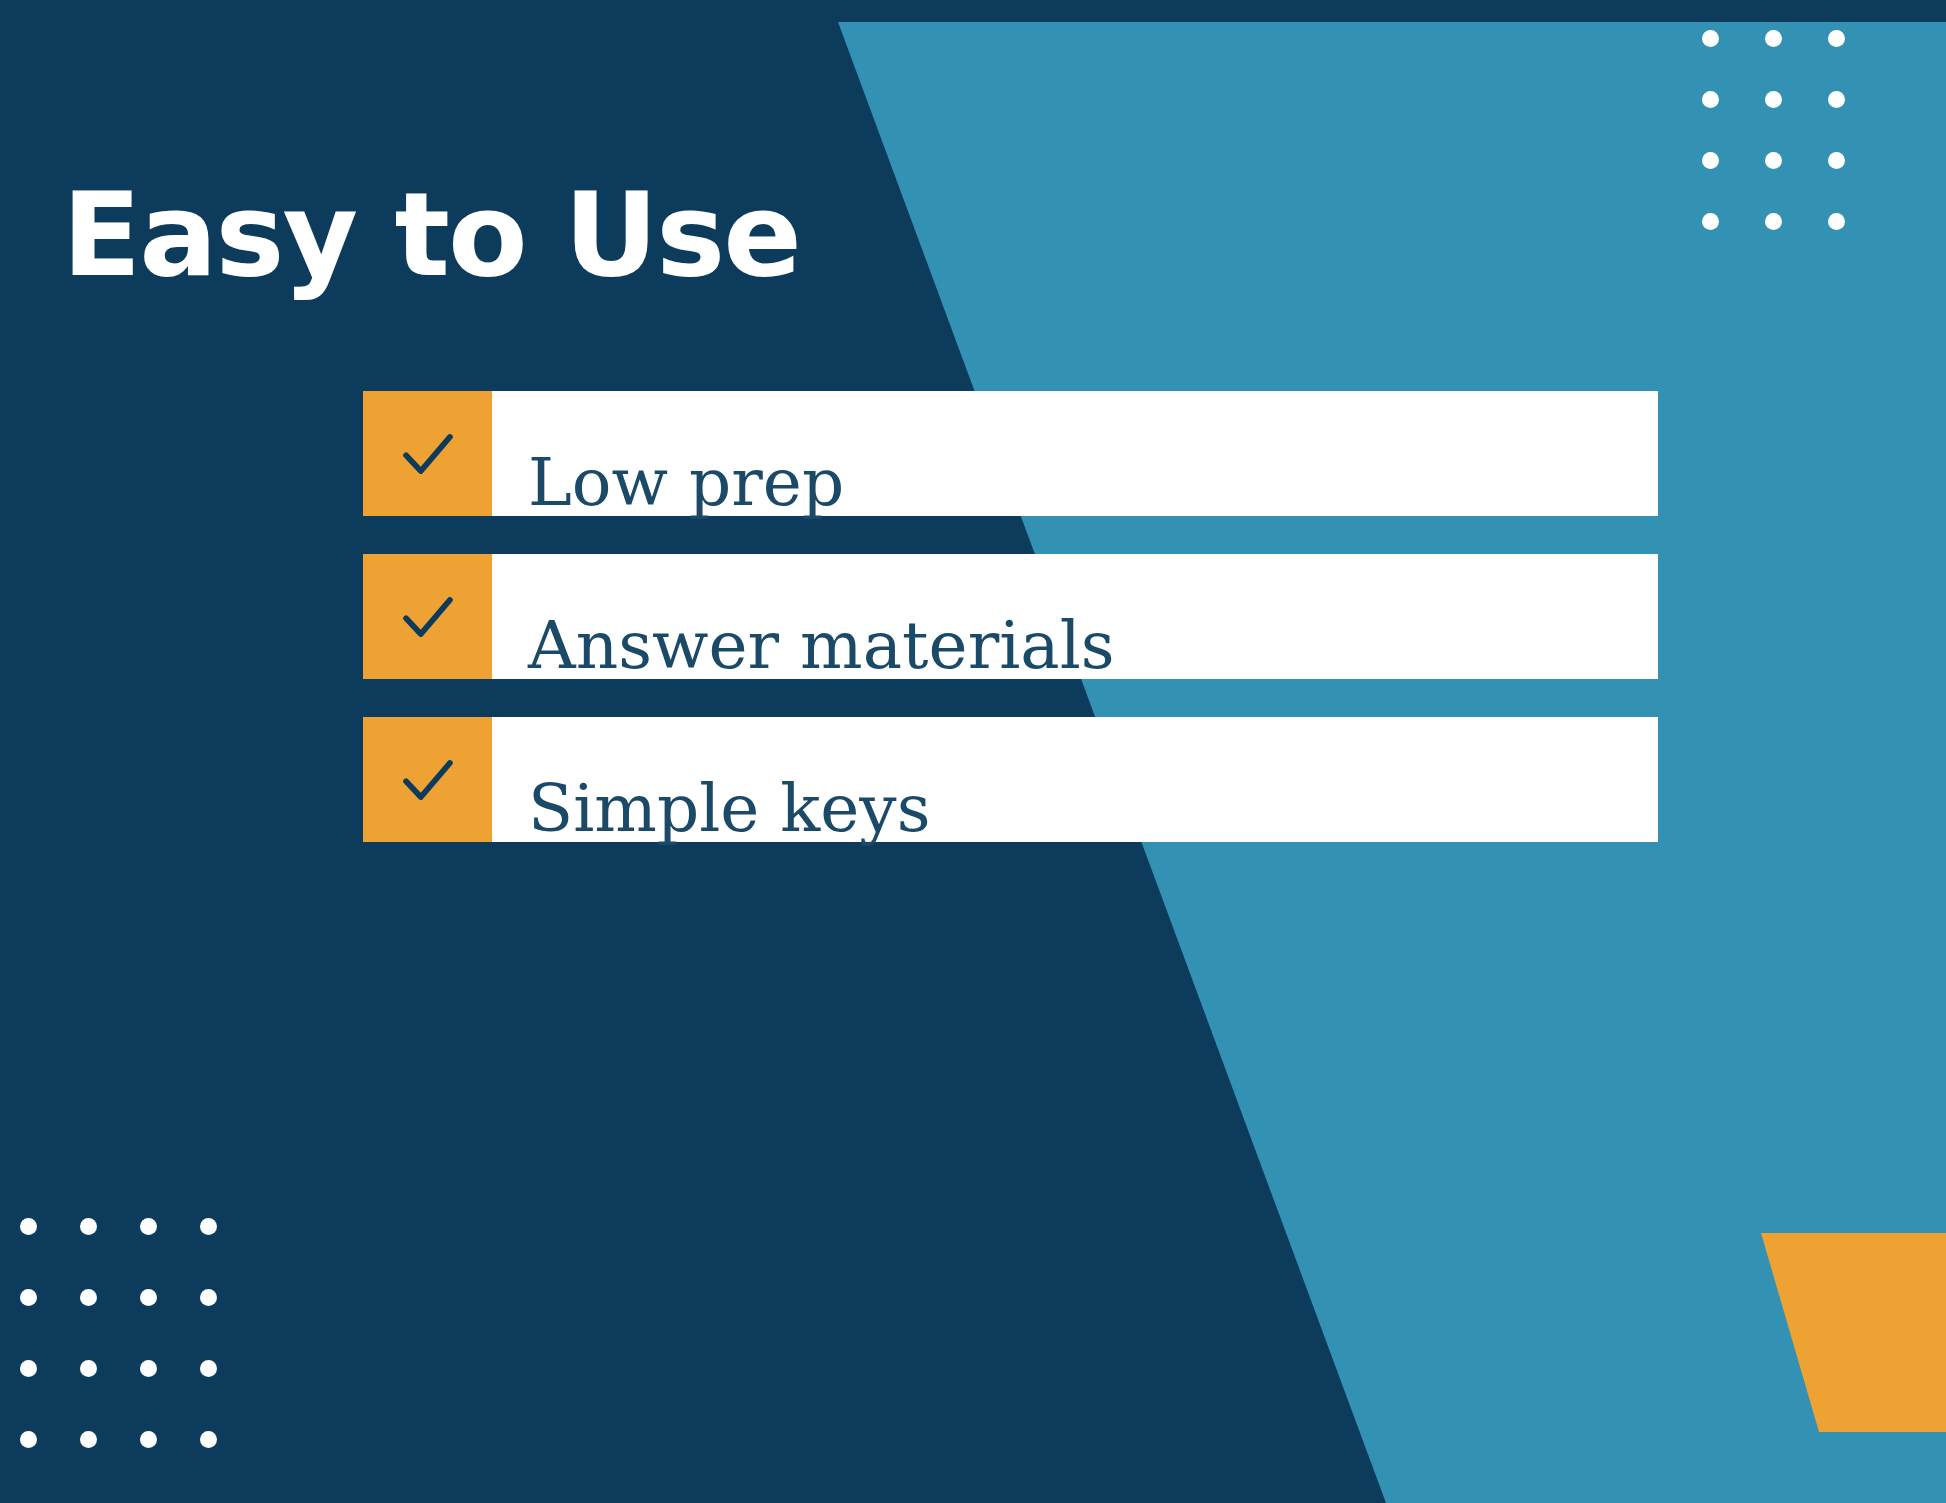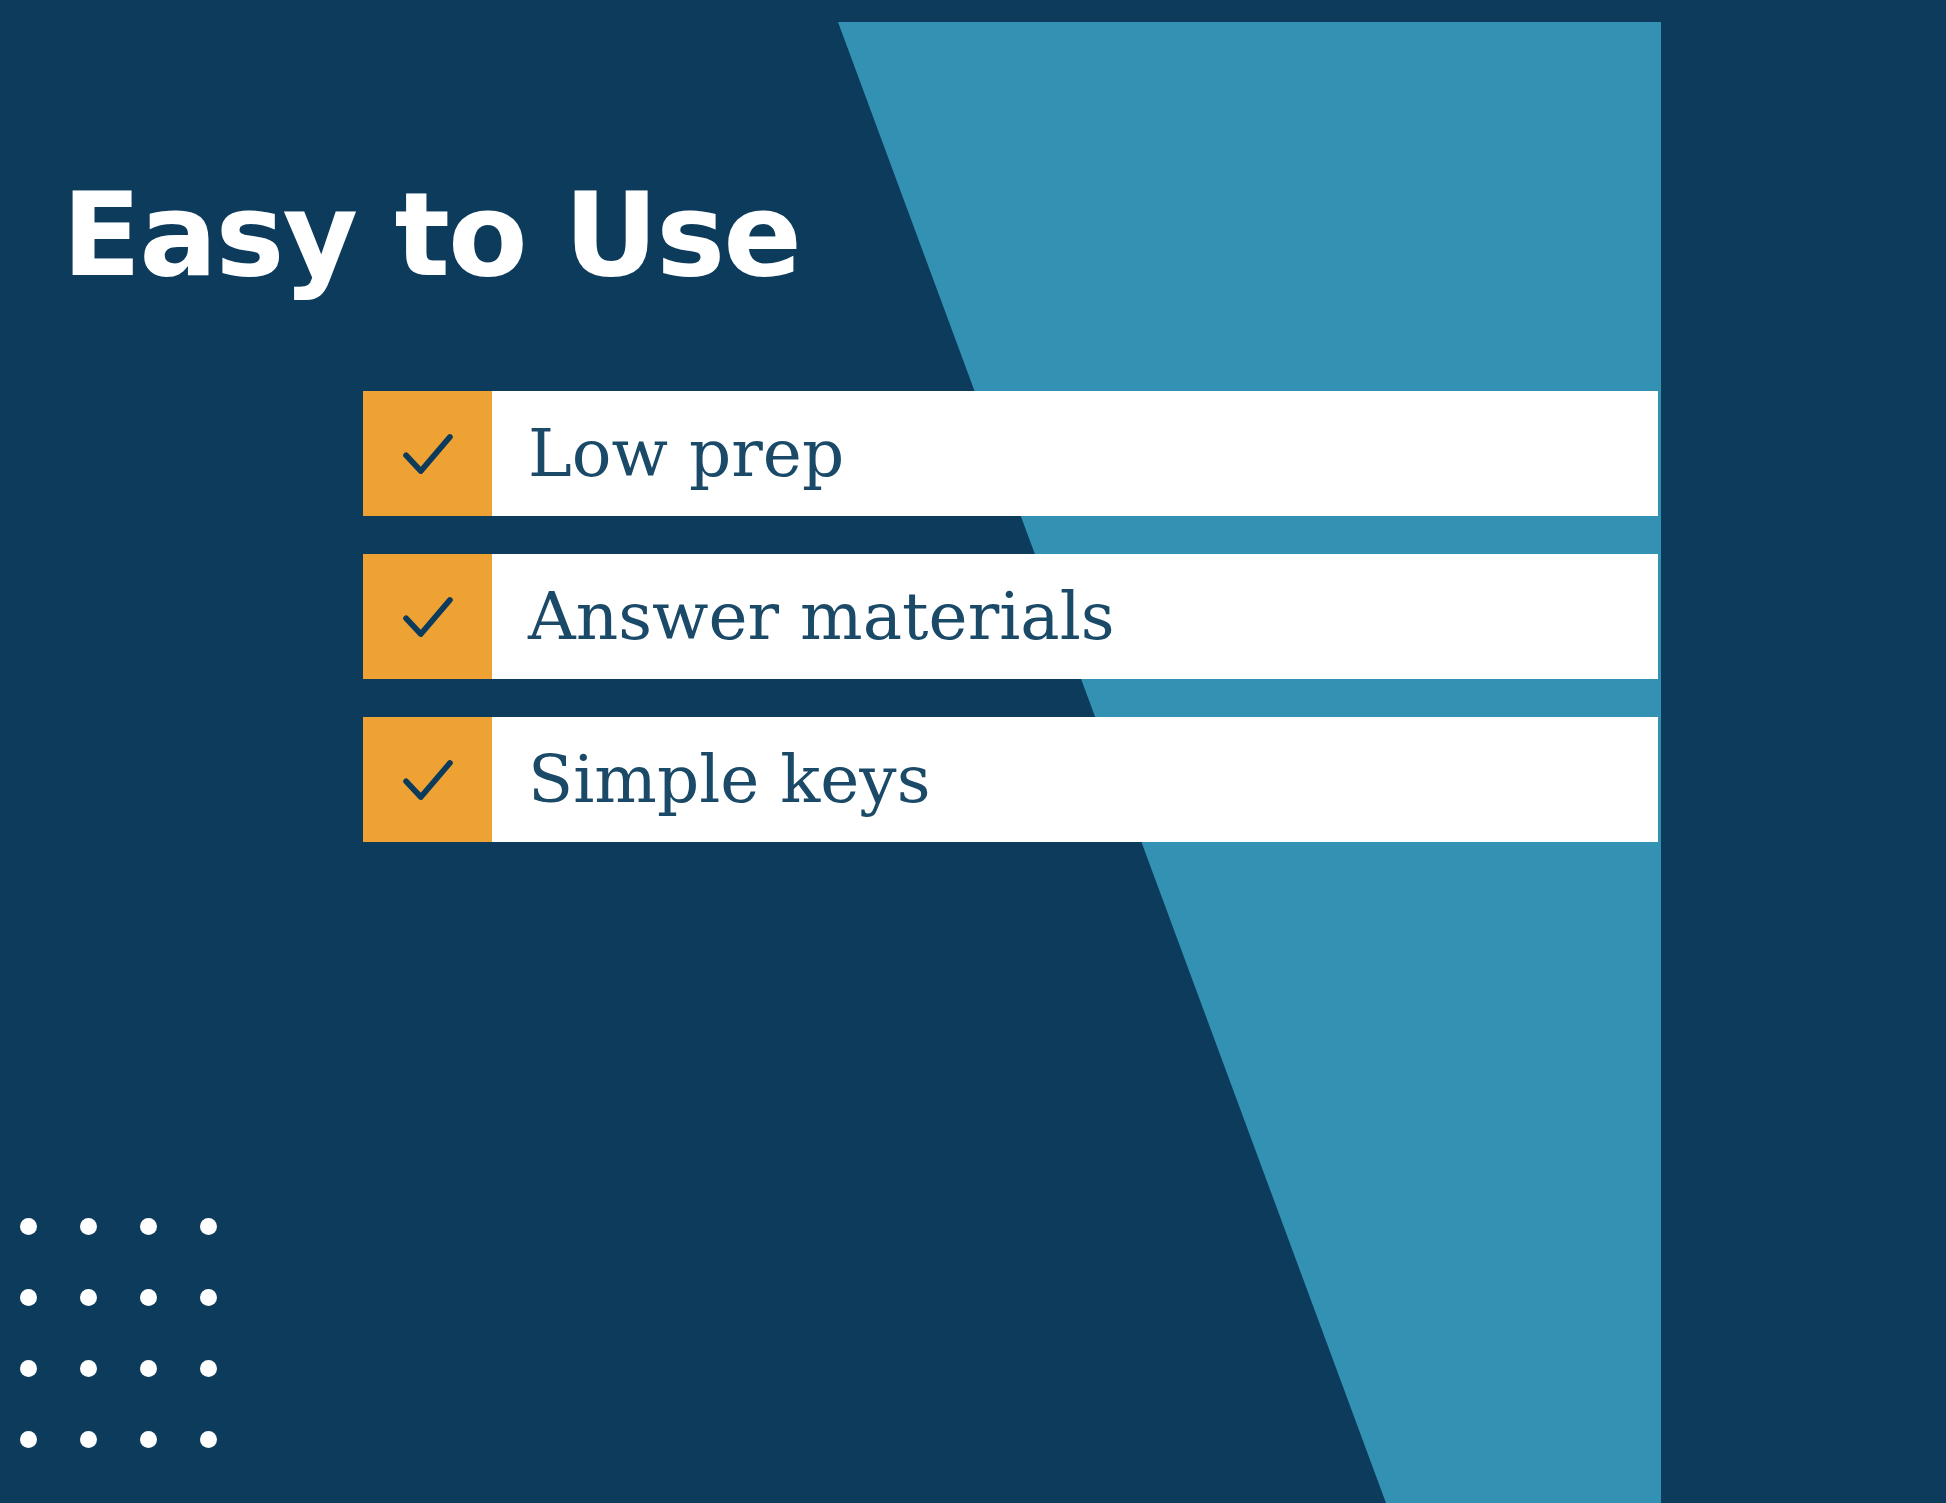--- a/index.html
+++ b/index.html
@@ -2,21 +2,21 @@
 <html><head>
 <meta charset="utf-8">
 <style>
   html, body {
     margin: 0;
     padding: 0;
     background: #0d3b5c;
   }
   #slide {
     position: relative;
-    width: 1661px;
+    width: 1946px;
     height: 1503px;
     overflow: hidden;
     background: #0d3b5c;
     font-family: "Liberation Sans", sans-serif;
   }
 
   
   .bg-navy {
     position: absolute;
     inset: 0;
@@ -118,21 +118,21 @@
   }
   .check-icon svg {
     display: block;
     width: 100%;
     height: 100%;
   }
   .check-label-wrap {
     flex: 1 1 auto;
     background: #ffffff;
     display: flex;
-    align-items: center;
+    align-items: flex-end;
     padding-left: 36px;
   }
   .check-label {
     font-family: "DejaVu Serif", "Liberation Serif", serif;
     font-size: 66px;
     line-height: 1;
     color: #1a4a68;
     white-space: nowrap;
   }
 </style>

